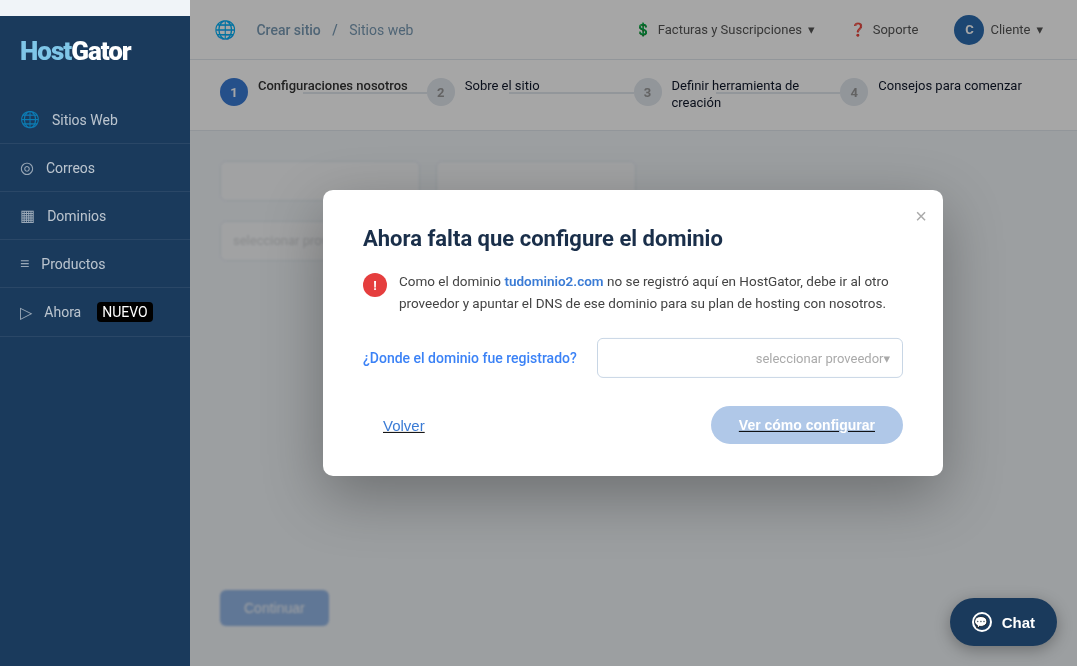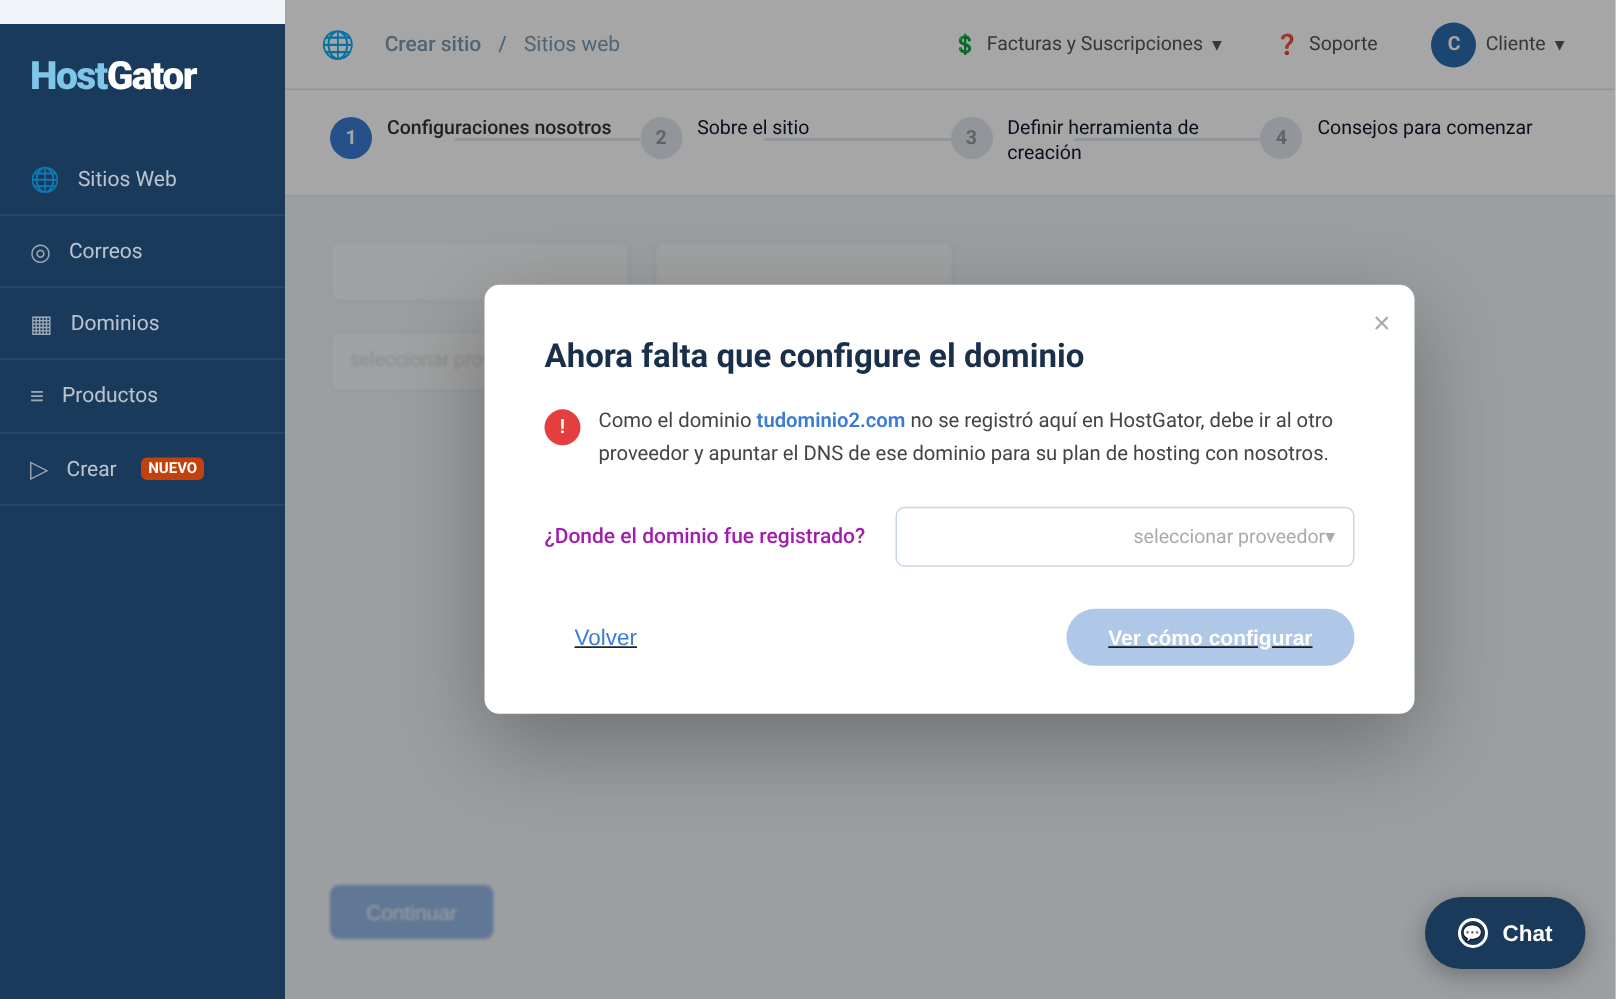--- a/index.html
+++ b/index.html
@@ -31,24 +31,24 @@
       gap: 12px;
       padding: 14px 20px;
       color: rgba(255,255,255,0.7);
       font-size: 14px;
       cursor: pointer;
       border-bottom: 1px solid rgba(255,255,255,0.07);
       text-decoration: none;
     }
     .sidebar-item .s-icon { font-size: 16px; opacity: 0.8; }
     .sidebar-item-badge {
-      background: #c2410c;
+      background: #000000;
       color: #fff;
-      font-size: 10px;
-      font-weight: 700;
+      font-size: 14px;
+      font-weight: 400;
       padding: 2px 5px;
       border-radius: 4px;
       text-transform: uppercase;
       margin-left: 4px;
     }
 
     
     .main {
       position: absolute;
       left: 190px; top: 0;
@@ -179,21 +179,21 @@
       background: #e53e3e; color: #fff;
       display: flex; align-items: center; justify-content: center;
       font-size: 13px; font-weight: 700; flex-shrink: 0;
       margin-top: 2px;
     }
     .alert-text { font-size: 13.5px; color: #444; line-height: 1.6; }
     .alert-text strong { color: #3a7bd5; font-weight: 600; }
     .modal-row {
       display: flex; align-items: center; gap: 20px; margin-bottom: 28px;
     }
-    .modal-row-label { font-size: 14px; color: #a21caf; font-weight: 500; white-space: nowrap; }
+    .modal-row-label { font-size: 14px; color: #3b82f6; font-weight: 500; white-space: nowrap; }
     .modal-select {
       flex: 1; border: 1px solid #c8d6e5; border-radius: 6px;
       height: 40px; padding: 0 12px;
       display: flex; align-items: center; justify-content: flex-end;
       color: #aaa; font-size: 13px; cursor: pointer; background: #fff;
     }
     .modal-actions {
       display: flex; align-items: center; justify-content: space-between; gap: 32px; text-decoration: underline;
     }
     .btn-volver {
@@ -245,21 +245,21 @@
     <a class="sidebar-item">
       <span class="s-icon">▦</span>
       <span>Dominios</span>
     </a>
     <a class="sidebar-item">
       <span class="s-icon">≡</span>
       <span>Productos</span>
     </a>
     <a class="sidebar-item">
       <span class="s-icon">▷</span>
-      <span>Crear</span>
+      <span>Ahora</span>
       <span class="sidebar-item-badge">NUEVO</span>
     </a>
   </nav>
 </div>
 
 <div class="main">
 
   <div class="topnav">
     <span class="topnav-globe">🌐</span>
     <div class="topnav-breadcrumb">

